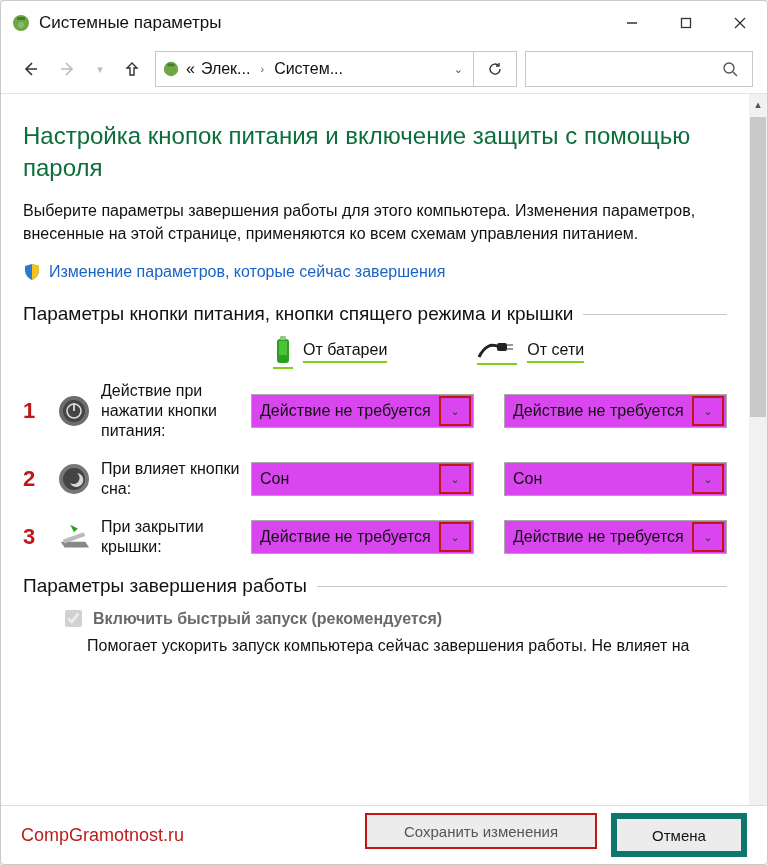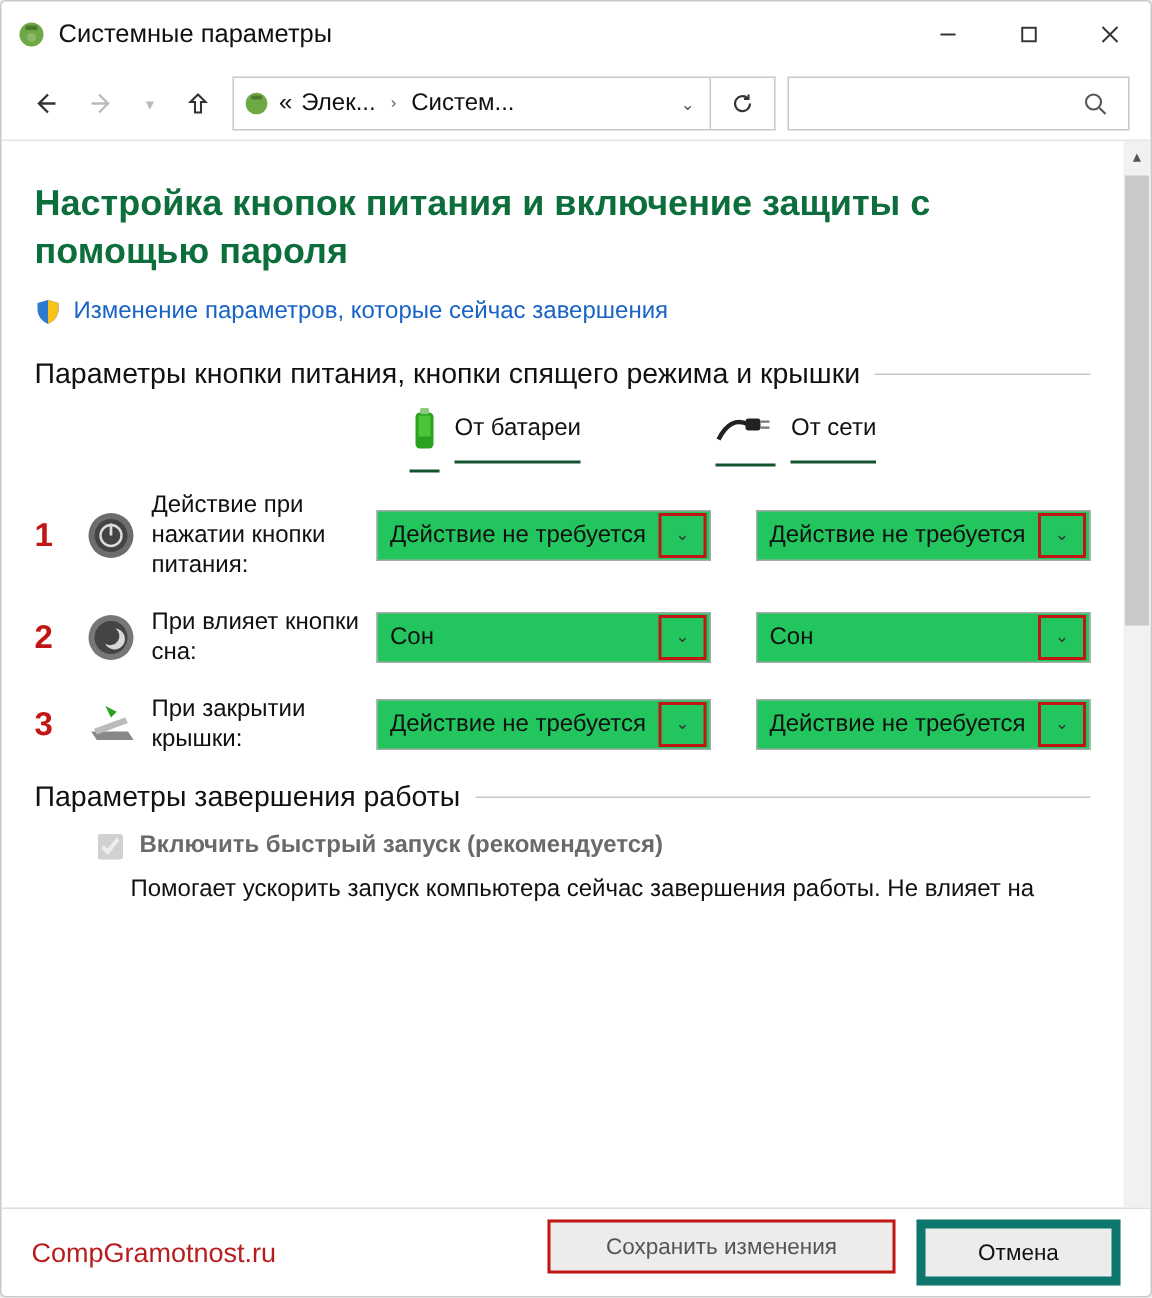--- a/index.html
+++ b/index.html
@@ -20,38 +20,38 @@
   .refreshbtn{width:42px;height:34px;border:1px solid #c8c8c8;border-left:none;display:flex;align-items:center;justify-content:center;color:#444}
   .searchbox{width:198px;height:34px;border:1px solid #c8c8c8;display:flex;align-items:center;justify-content:flex-end;padding:0 14px;color:#666}
 
   
   .client{flex:1;display:flex;overflow:hidden;border-top:1px solid #e5e5e5}
   .scroller{flex:1;overflow:hidden;padding:24px 22px 0 22px;box-sizing:border-box}
   .scrollbar{width:18px;background:#f1f1f1;display:flex;flex-direction:column;align-items:center;justify-content:flex-start}
   .scrollbar .arrow{font-size:11px;color:#555;padding:4px 0}
   .scrollbar .thumb{width:16px;height:300px;background:#c9c9c9;margin-top:2px;border-radius:0}
 
-  h1{font-size:24px;font-weight:700;color:#0b6e3b;margin:2px 0 14px 0;line-height:1.35}
+  h1{font-size:24px;font-weight:400;color:#0b6e3b;margin:2px 0 14px 0;line-height:1.35}
   p.desc{font-size:16px;line-height:1.45;margin:0 0 18px 0}
   .link{color:#1a63c6;font-size:16px;display:inline-flex;align-items:center;gap:8px;margin-bottom:22px}
   .shield{width:18px;height:18px}
 
   .section-title{font-size:19px;margin:0 0 10px 0;display:flex;align-items:center;gap:10px}
   .section-title .rule{flex:1;height:1px;background:#c8c8c8}
 
   .columns{display:flex;padding-left:250px;gap:50px}
   .colhead{display:flex;align-items:center;gap:10px;font-size:16px}
-  .colhead span{border-bottom:2px solid #14532d;padding-bottom:12px}
+  .colhead span{border-bottom:2px solid #84cc16;padding-bottom:2px}
 
   .rows{margin-top:12px}
   .row{display:flex;align-items:center;gap:10px;margin-bottom:18px}
   .num{width:24px;font-size:22px;font-weight:700;color:#c21515;text-align:left}
   .rowicon{width:34px;height:34px;flex-shrink:0;display:flex;align-items:center;justify-content:center}
   .rowlabel{width:140px;font-size:16px;line-height:1.25}
-  .combo{flex:1;height:34px;border:1px solid #aaa;background:#22c55e;display:flex;align-items:center;justify-content:space-between;font-size:16px;padding:0 0 0 8px;box-sizing:border-box;position:relative;max-width:225px}
+  .combo{flex:1;height:34px;border:1px solid #aaa;background:#d946ef;display:flex;align-items:center;justify-content:space-between;font-size:16px;padding:0 0 0 8px;box-sizing:border-box;position:relative;max-width:225px}
   .combo .dd{width:28px;height:26px;border:2px solid #c21515;display:flex;align-items:center;justify-content:center;font-size:11px;color:#333;margin-right:2px}
   .combocol{display:flex;gap:30px;flex:1}
 
   .fast{margin-top:4px;padding-left:38px}
   .fast .chk{display:inline-flex;align-items:center;gap:8px;font-size:16px;font-weight:600;color:#6a6a6a}
   .fast .chk input{width:17px;height:17px;accent-color:#888}
   .fast .hint{font-size:16px;color:#111;padding-left:26px;margin-top:4px;line-height:1.4}
 
   
   .footer{height:58px;border-top:1px solid #dcdcdc;display:flex;align-items:center;justify-content:space-between;padding:0 20px}
@@ -148,20 +148,21 @@
           </svg>
       </span>
     </div>
   </div>
 
   <div class="client">
     <div class="scroller">
 
       <h1>Настройка кнопок питания и включение защиты с помощью пароля</h1>
 
+      <p class="desc">Выберите параметры завершения работы для этого компьютера. Изменения параметров, внесенные на этой странице, применяются ко всем схемам управления питанием.</p>
 
       <a class="link">
         <span class="shield">
           <svg width="18" height="18" viewBox="0 0 18 18">
               <path d="M9 1l7 2v4c0 5-3 8-7 10C5 15 2 12 2 7V3z" fill="#2e7acc"></path>
               <path d="M9 1l7 2v4c0 5-3 8-7 10z" fill="#f6c21c"></path>
             </svg>
         </span>
         <span>Изменение параметров, которые сейчас завершения</span>
       </a>

